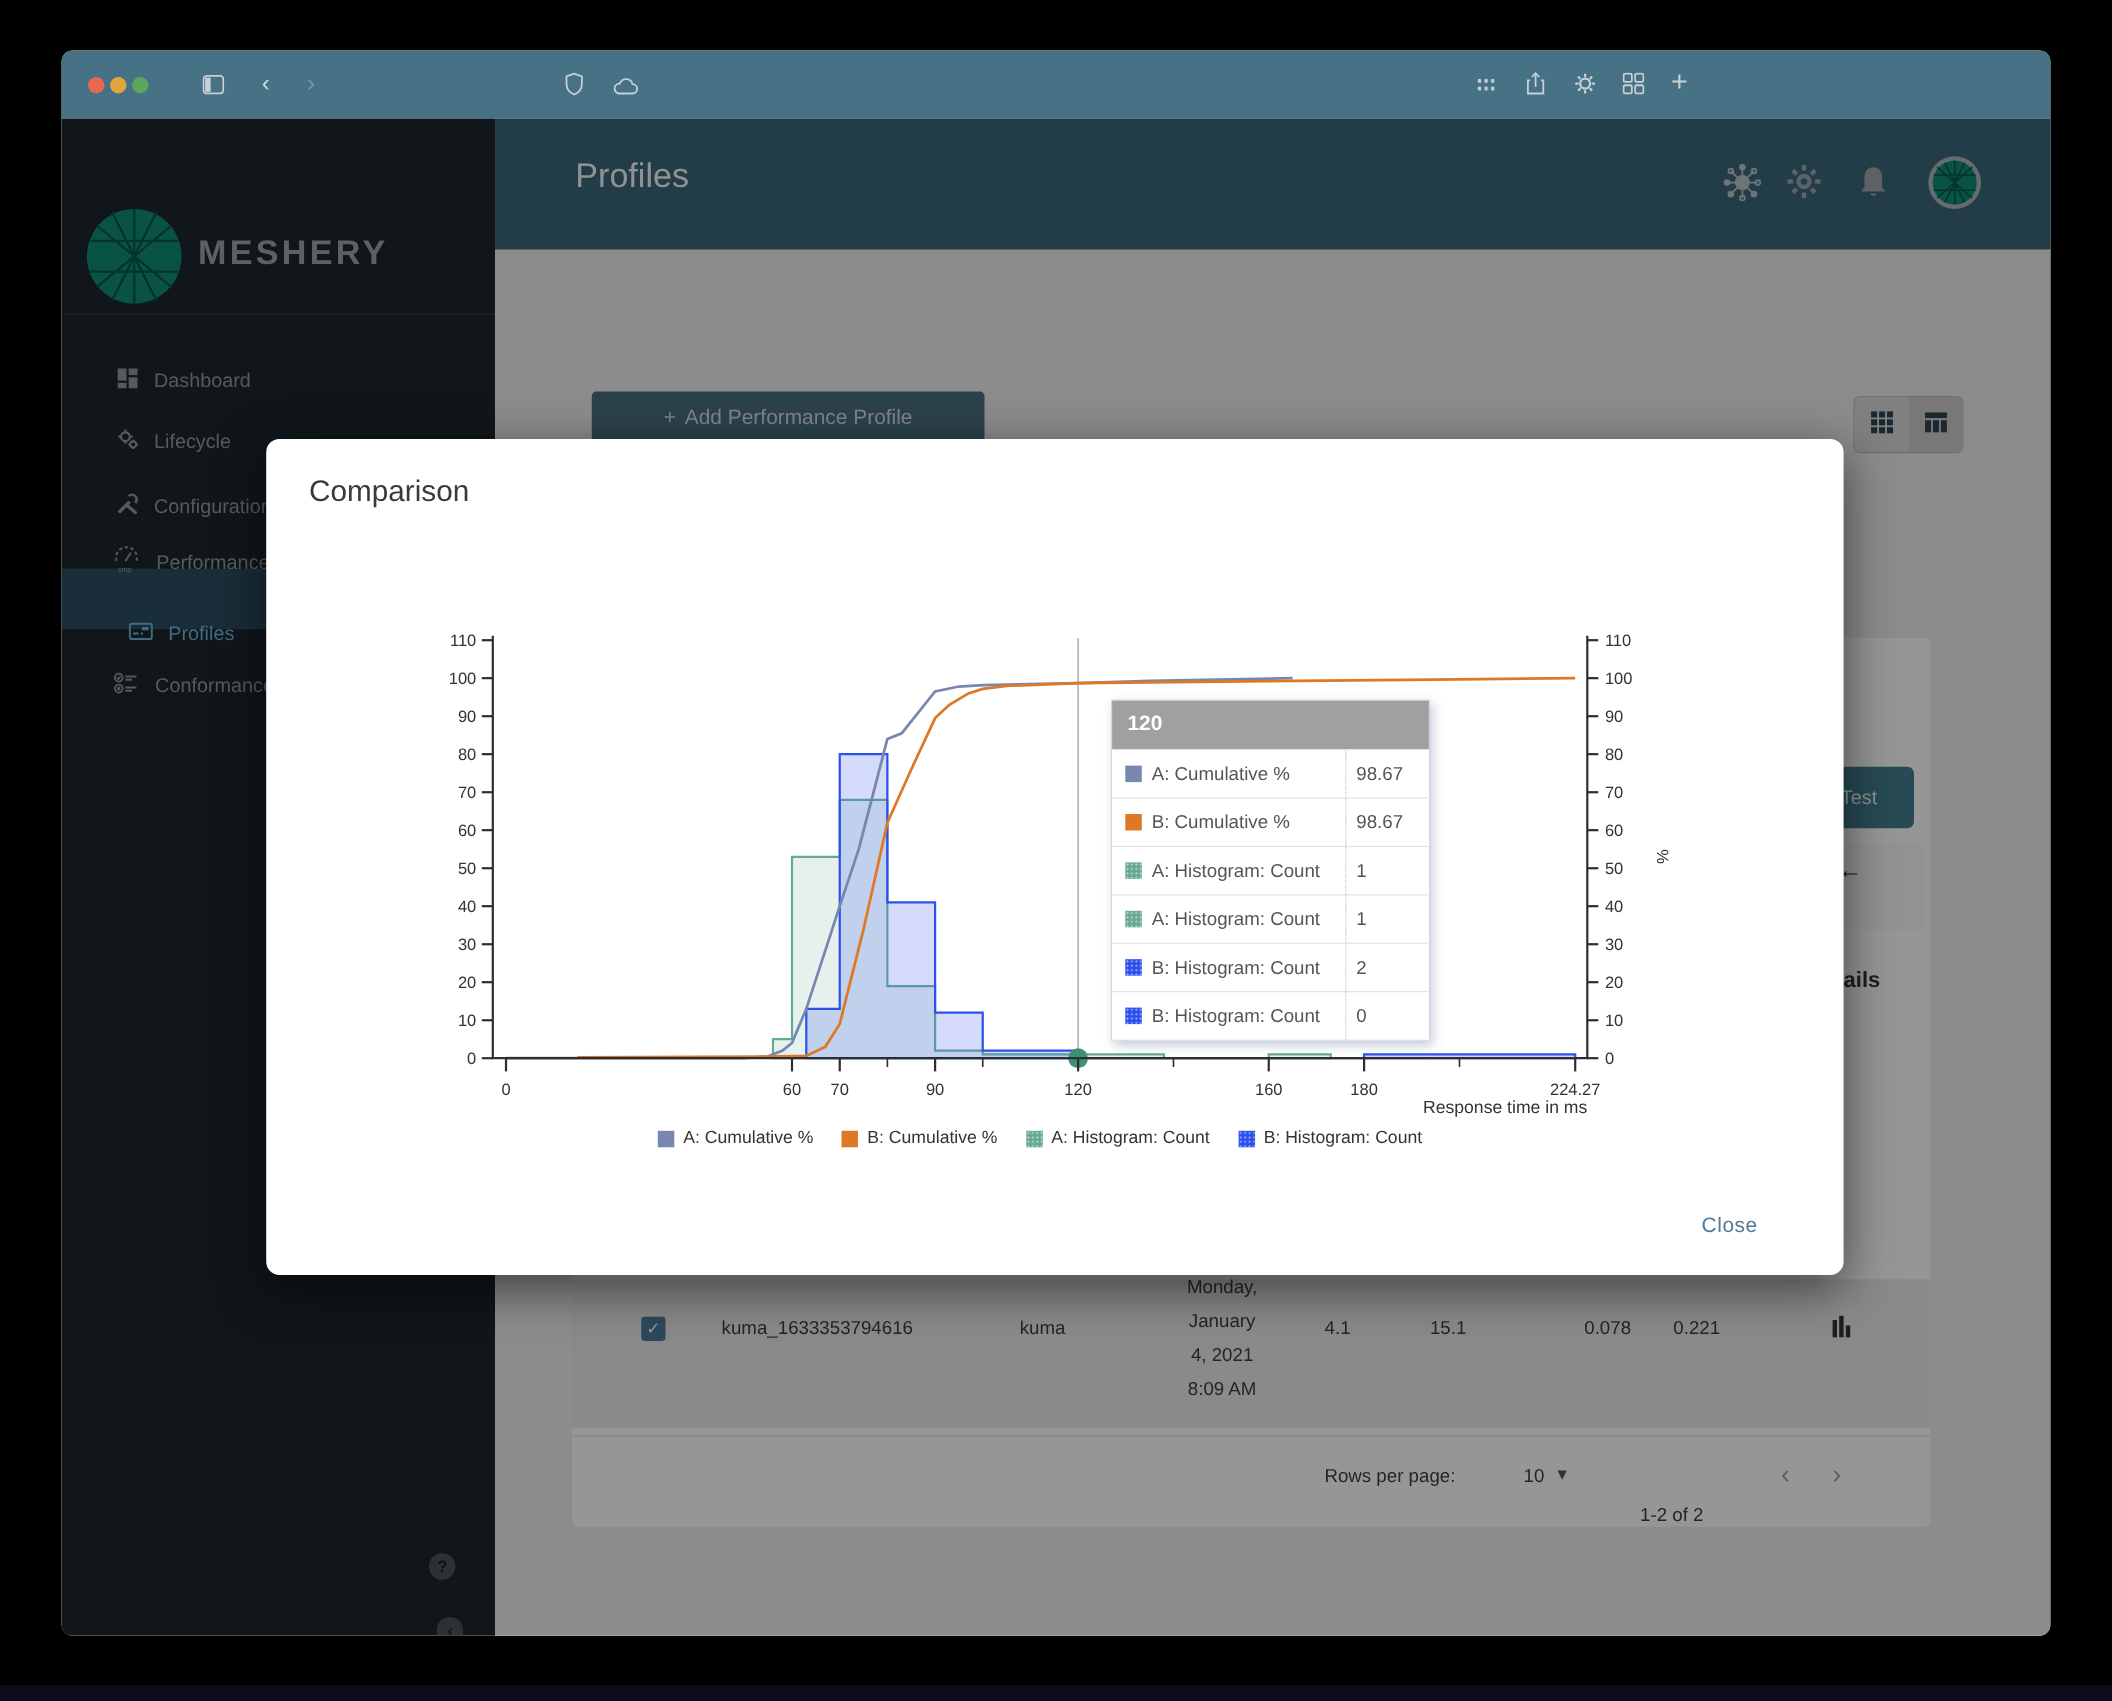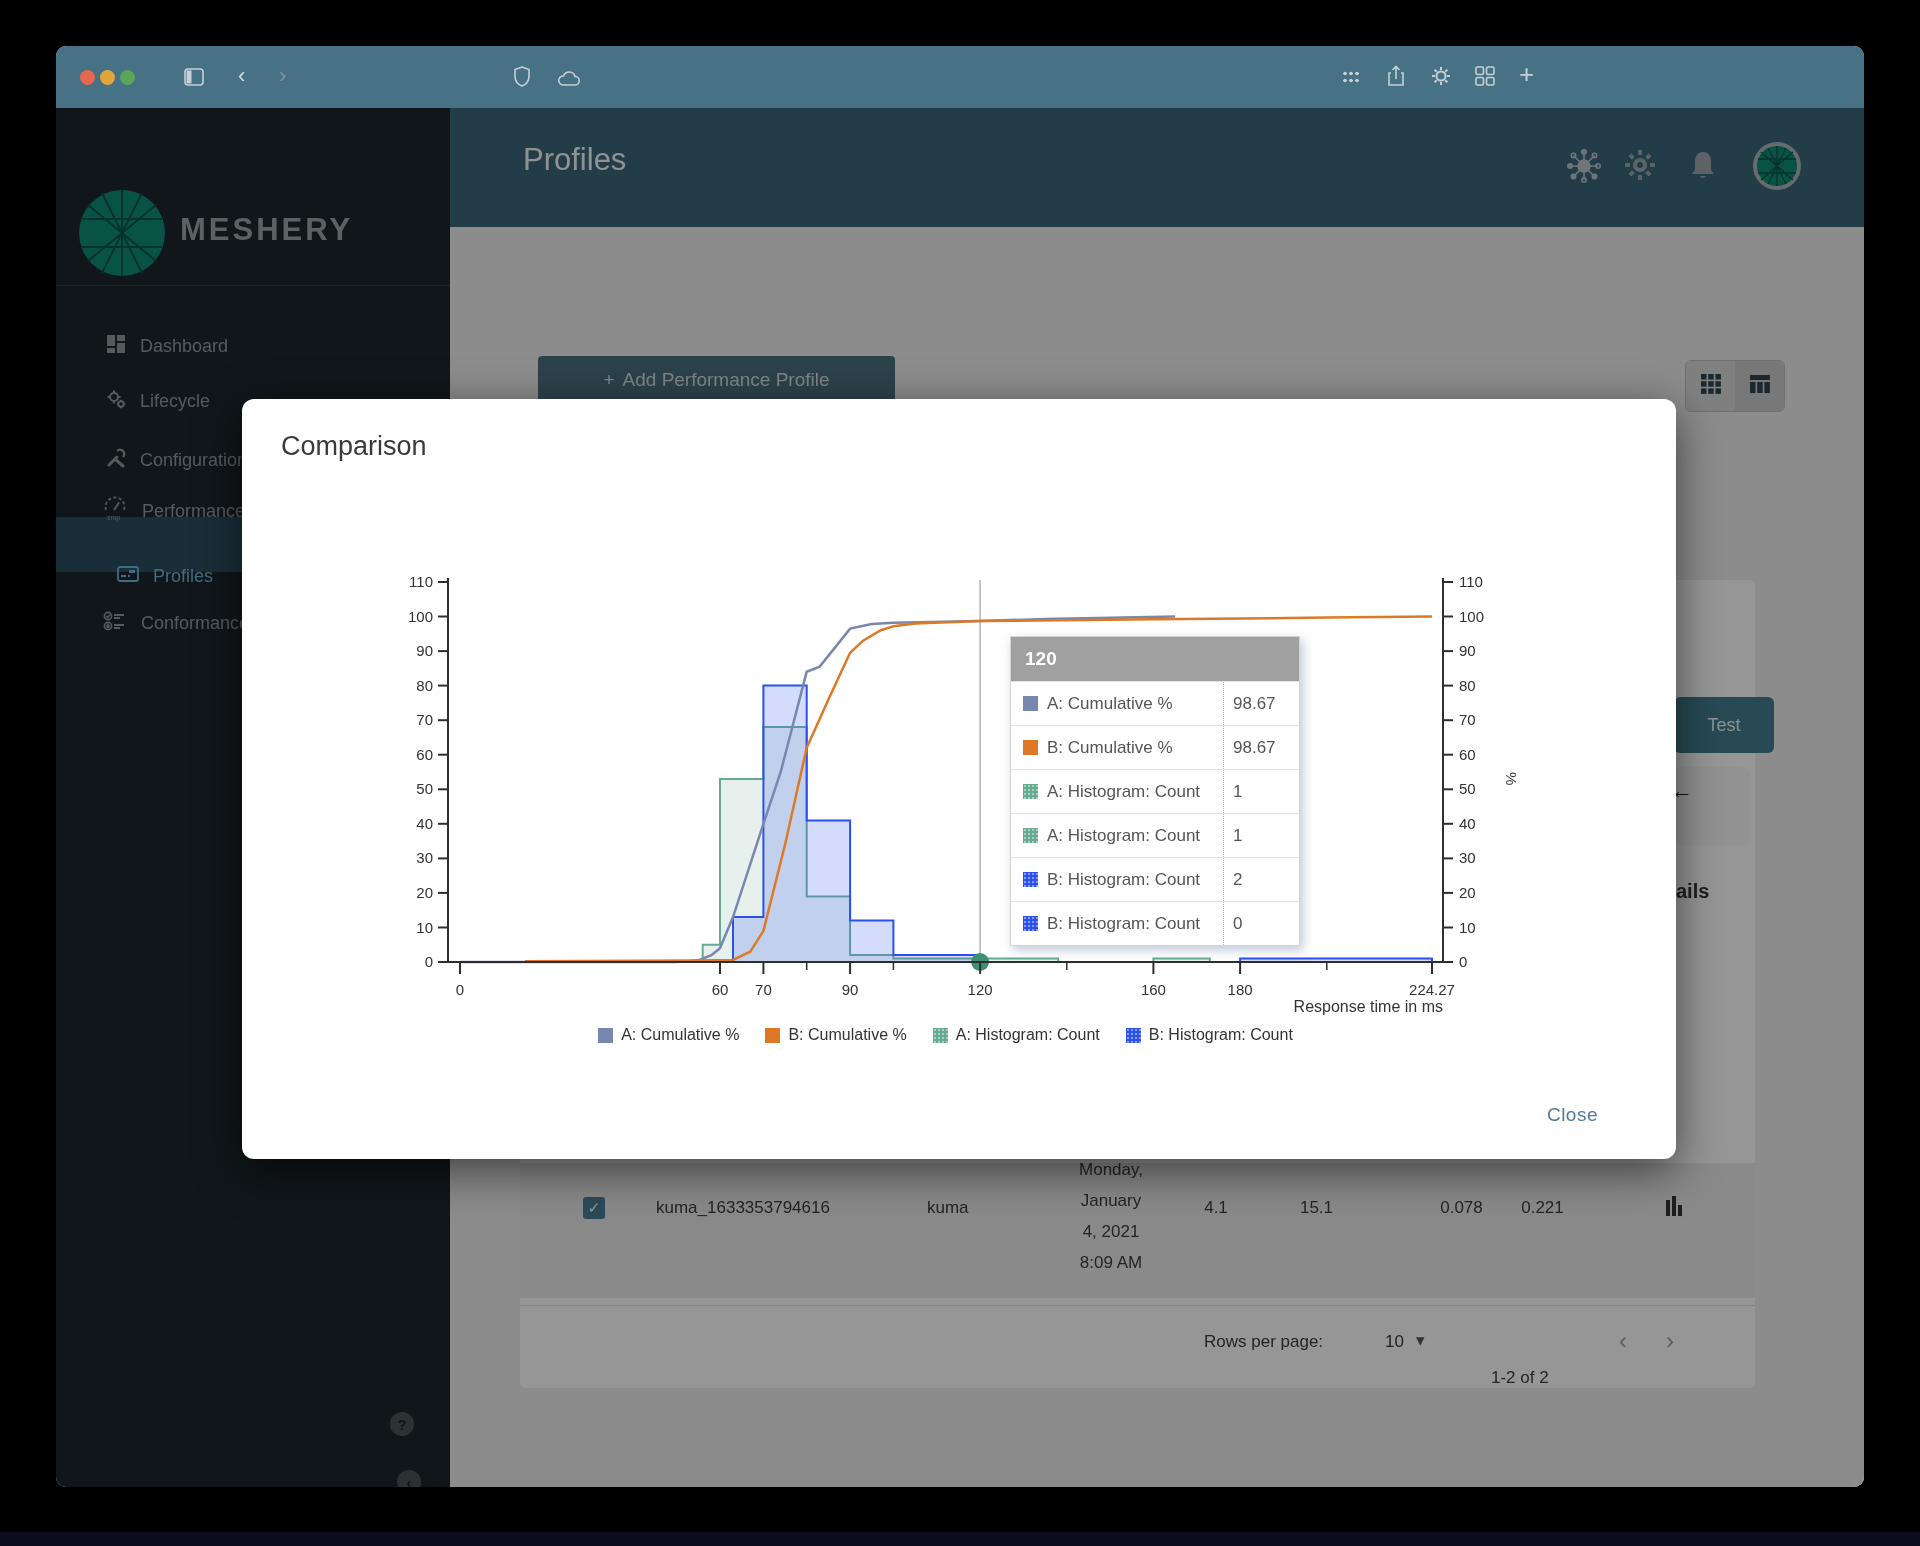--- a/index.html
+++ b/index.html
@@ -263,21 +263,21 @@
                   <rect x="2" y="10" width="5.5" height="11"></rect>
                   <rect x="9.2" y="10" width="5.5" height="11"></rect>
                   <rect x="16.4" y="10" width="5.5" height="11"></rect>
                 </g>
               </svg></span>
         </div>
       </div>
 
       <div class="card" style="left:70px;top:353px;width:1235px;height:808px;"></div>
 
-      <div class="testbtn dotsW" style="left:1224px;top:470px;text-align:center;">Test</div>
+      <div class="testbtn dotsW" style="left:1190px;top:470px;text-align:center;">Test</div>
       <div class="minicard" style="left:1205px;top:540px;"></div>
       <div style="position:absolute;left:1221px;top:551px;font-size:22px;font-weight:bold;color:#222;">←</div>
       <div style="position:absolute;left:1226px;top:653px;font-size:20px;font-weight:bold;color:#333;">ails</div>
 
       <div class="rowband" style="left:70px;top:936px;"></div>
       <div class="checkbox" style="left:133px;top:970px;">
           <span>✓</span>
         </div>
       <div class="cell" style="left:206px;top:971px;">kuma_1633353794616</div>
       <div class="cell" style="left:477px;top:971px;">kuma</div>

